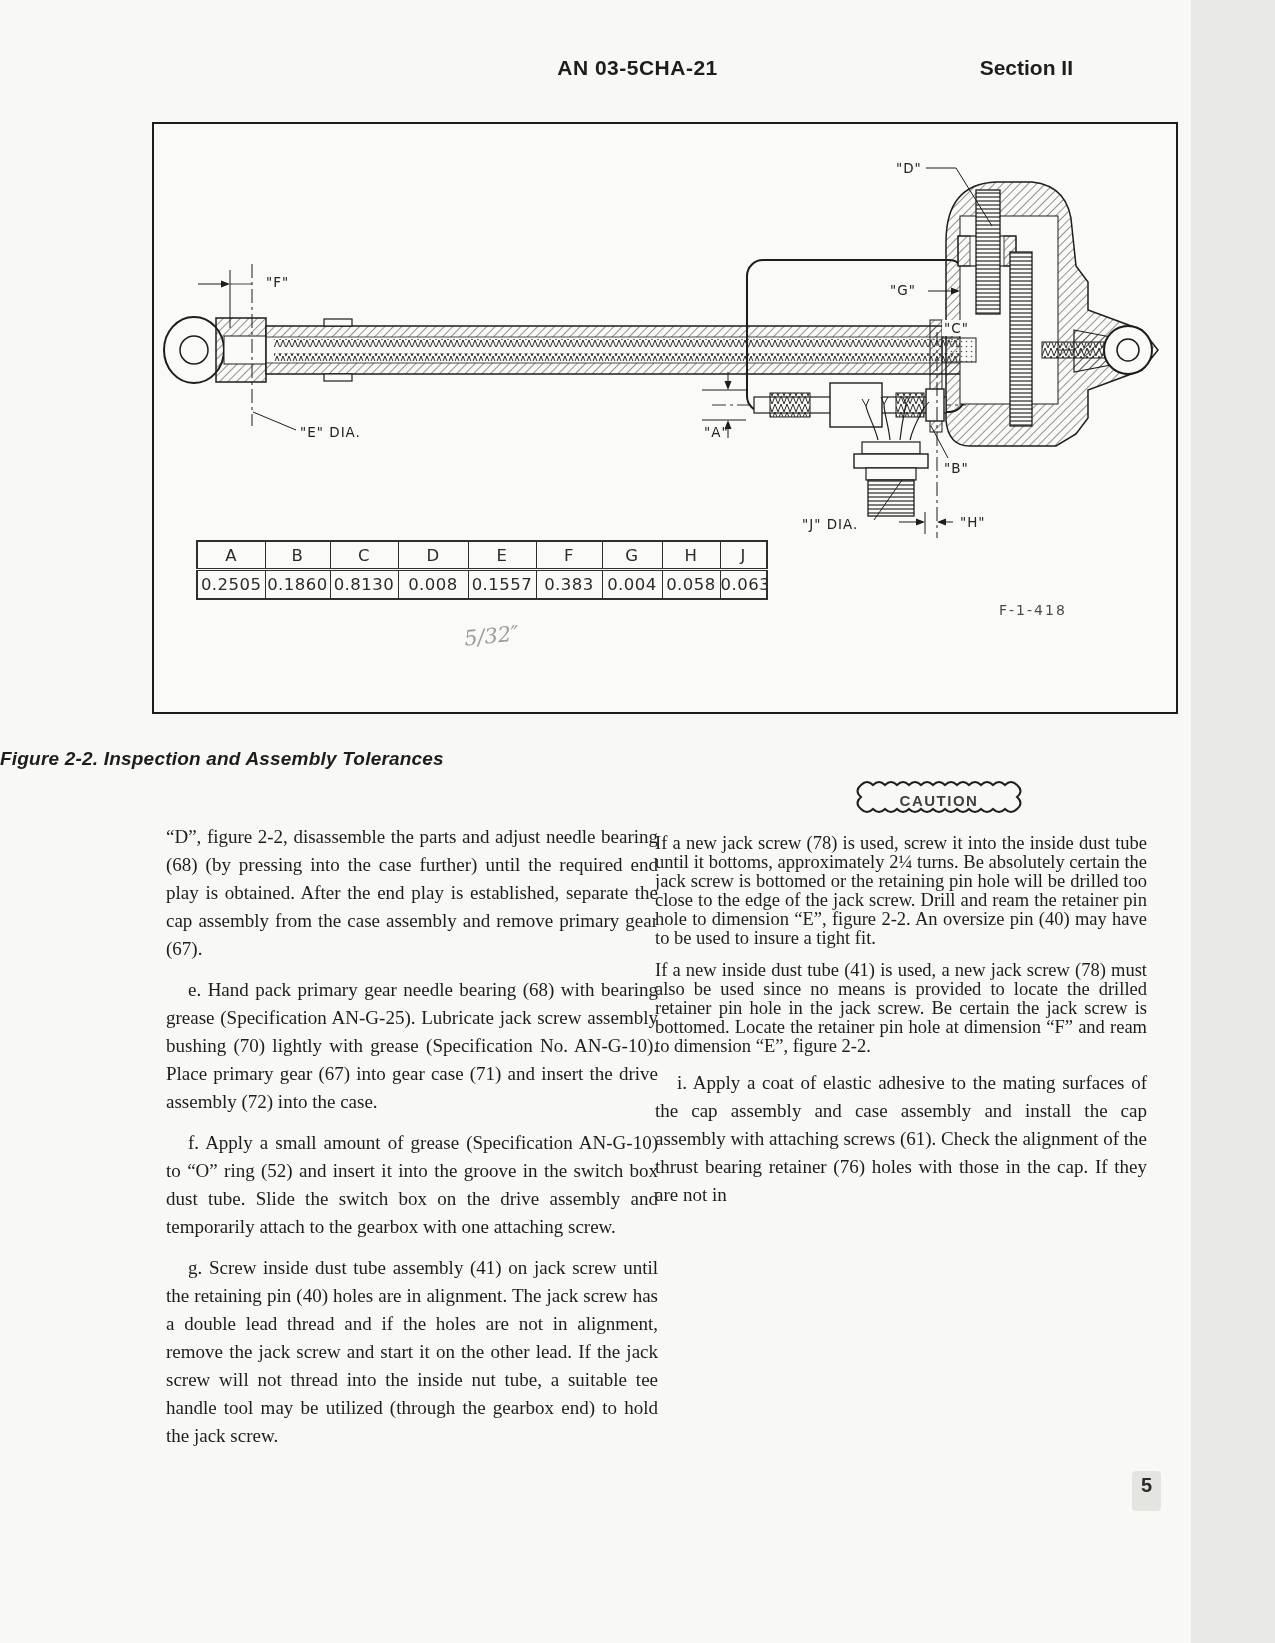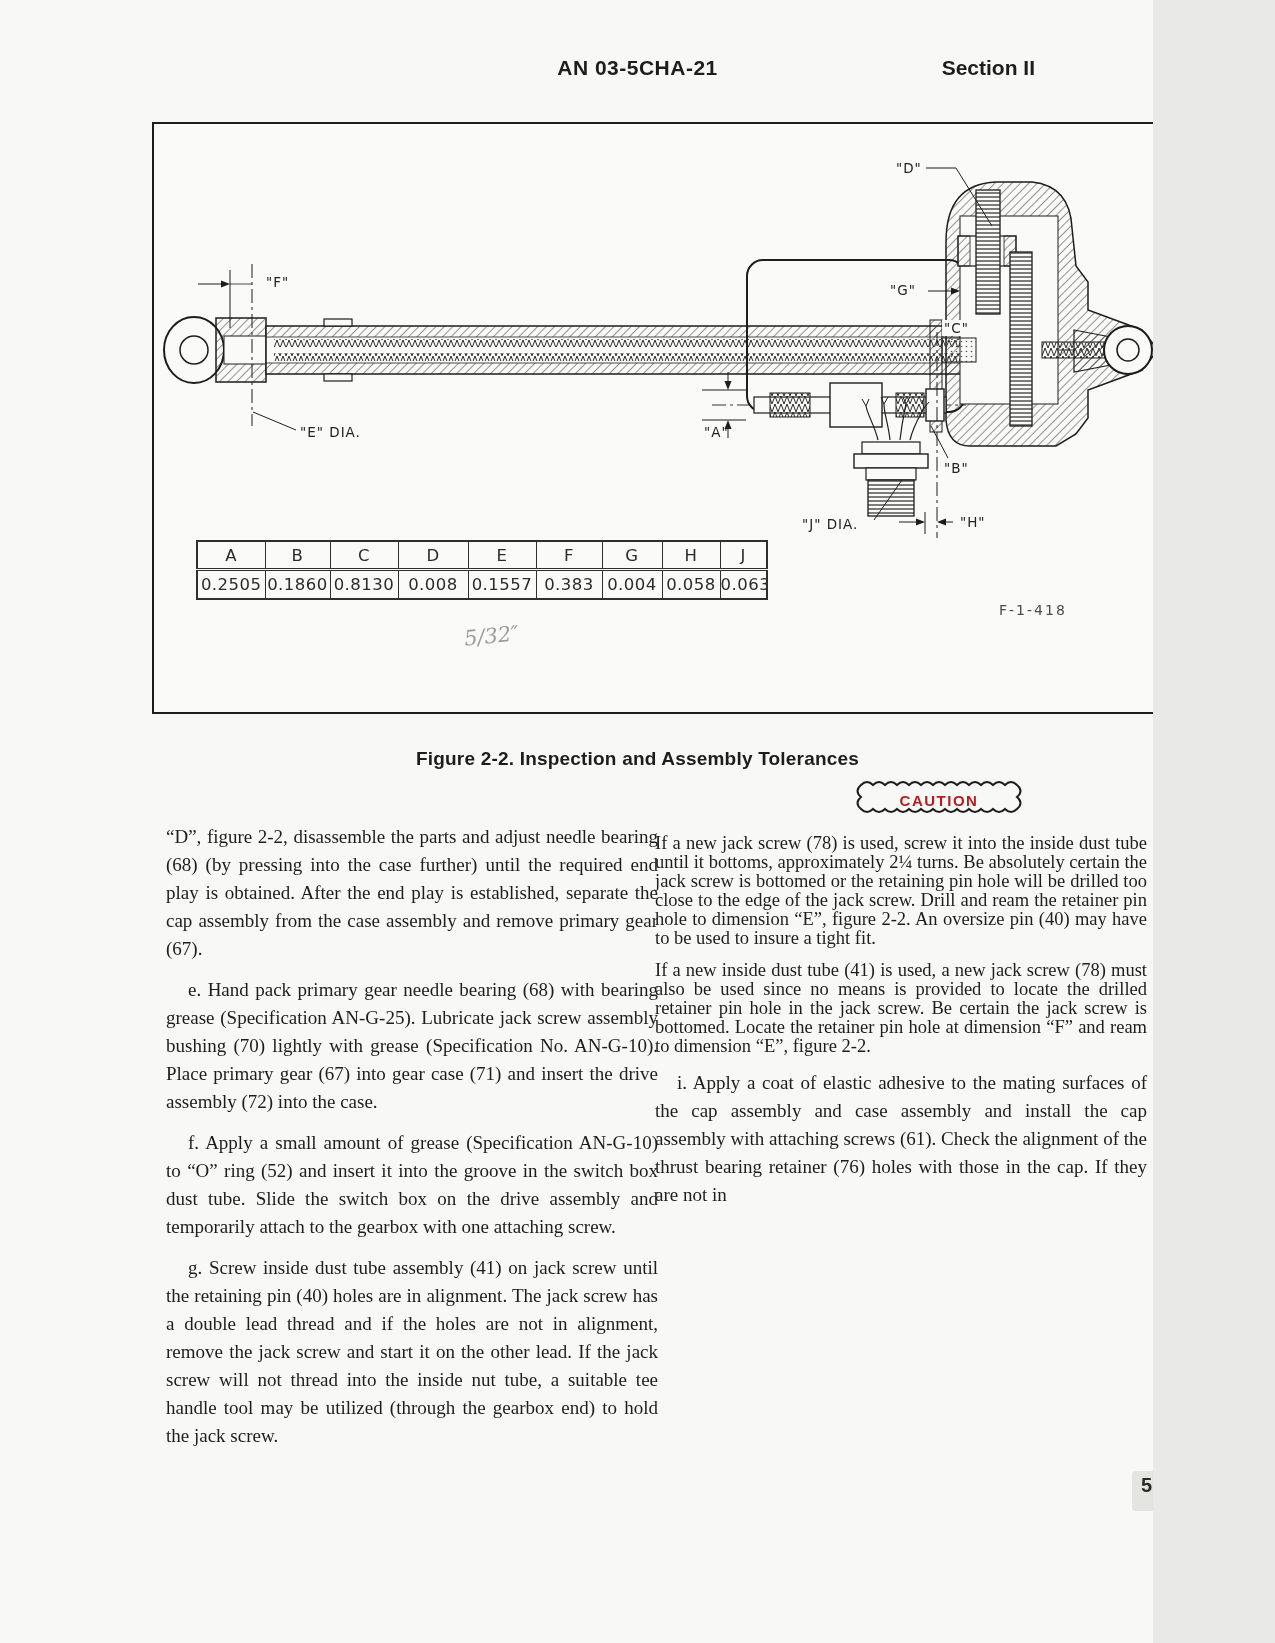--- a/index.html
+++ b/index.html
@@ -1,20 +1,21 @@
 <!DOCTYPE html>
 <html><head>
 <meta charset="utf-8">
 <style>
   html,body { margin:0; padding:0; }
   body { background:#e9e9e7; }
   .page {
     position:relative; width:1153px; height:1643px;
     background:#f8f8f6; color:#1d1d1d; overflow:hidden;
     font-family:"Liberation Serif", serif;
+    padding-left:38px;
   }
   
   .doc-number {
     position:absolute; top:56px; left:0; width:1275px; text-align:center;
     font-family:"Liberation Sans", sans-serif; font-weight:bold; font-size:21px;
     letter-spacing:0.5px;
   }
   .section-title {
     position:absolute; top:56px; right:118px;
     font-family:"Liberation Sans", sans-serif; font-weight:bold; font-size:21px;
@@ -48,41 +49,41 @@
   }
   .tol-table th, .tol-table td {
     border-left:1.6px solid #2f2f2f; border-right:1.6px solid #2f2f2f;
     text-align:center; padding:0; height:27px; font-weight:normal;
     letter-spacing:0.5px; overflow:hidden;
   }
   .tol-table { border:2px solid #2f2f2f; }
   .tol-table thead th { border-bottom:3px double #2f2f2f; height:26px; }
   
   .figure-caption {
-    position:absolute; top:748px; left:0; width:1275px; text-align:center;
-    font-family:"Liberation Sans", sans-serif; font-weight:bold; 
+    position:absolute; top:748px; left:0; width:1275px; 
+    font-family:"Liberation Sans", sans-serif; font-weight:bold; font-style:italic;
     font-size:19px; letter-spacing:0.2px;
   }
   
   .col { position:absolute; top:778px; width:492px; text-align:justify;
          font-size:19px; line-height:28px; }
   .col-left  { left:166px;margin-top:45px; }
   .col-right { left:655px; }
   .col p { margin:0 0 13px 0; }
   .col p.indent  { text-indent:22px; }
   .col p.indent2 { text-indent:58px; }
   .caution-wrap { position:relative; height:46px; margin-bottom:10px; }
   .caution-box {
     position:absolute; left:198px; top:0; width:172px; height:38px;
   }
   .caution-box svg { position:absolute; left:0; top:0; }
   .caution-text {
     position:absolute; left:0; top:9px; width:172px; text-align:center;
     font-family:"Liberation Sans", sans-serif; font-weight:bold; font-size:15px;
-    letter-spacing:1.5px; color:#b91c1c;
+    letter-spacing:1.5px; color:#404040;
   }
   .caution-para { margin-left:58px; margin-right:18px; font-size:18.5px; line-height:19px; }
   .caution-para + .caution-para { margin-top:2px; }
   p.after-caution { margin-top:14px; }
   
   .page-number {
     position:absolute; left:1132px; top:1471px;
     font-family:"Liberation Sans", sans-serif; font-weight:bold; font-size:20px;
     color:#2a2a2a; background:#e4e4e0; border-radius:4px; padding:3px 9px 14px 9px;
   }

